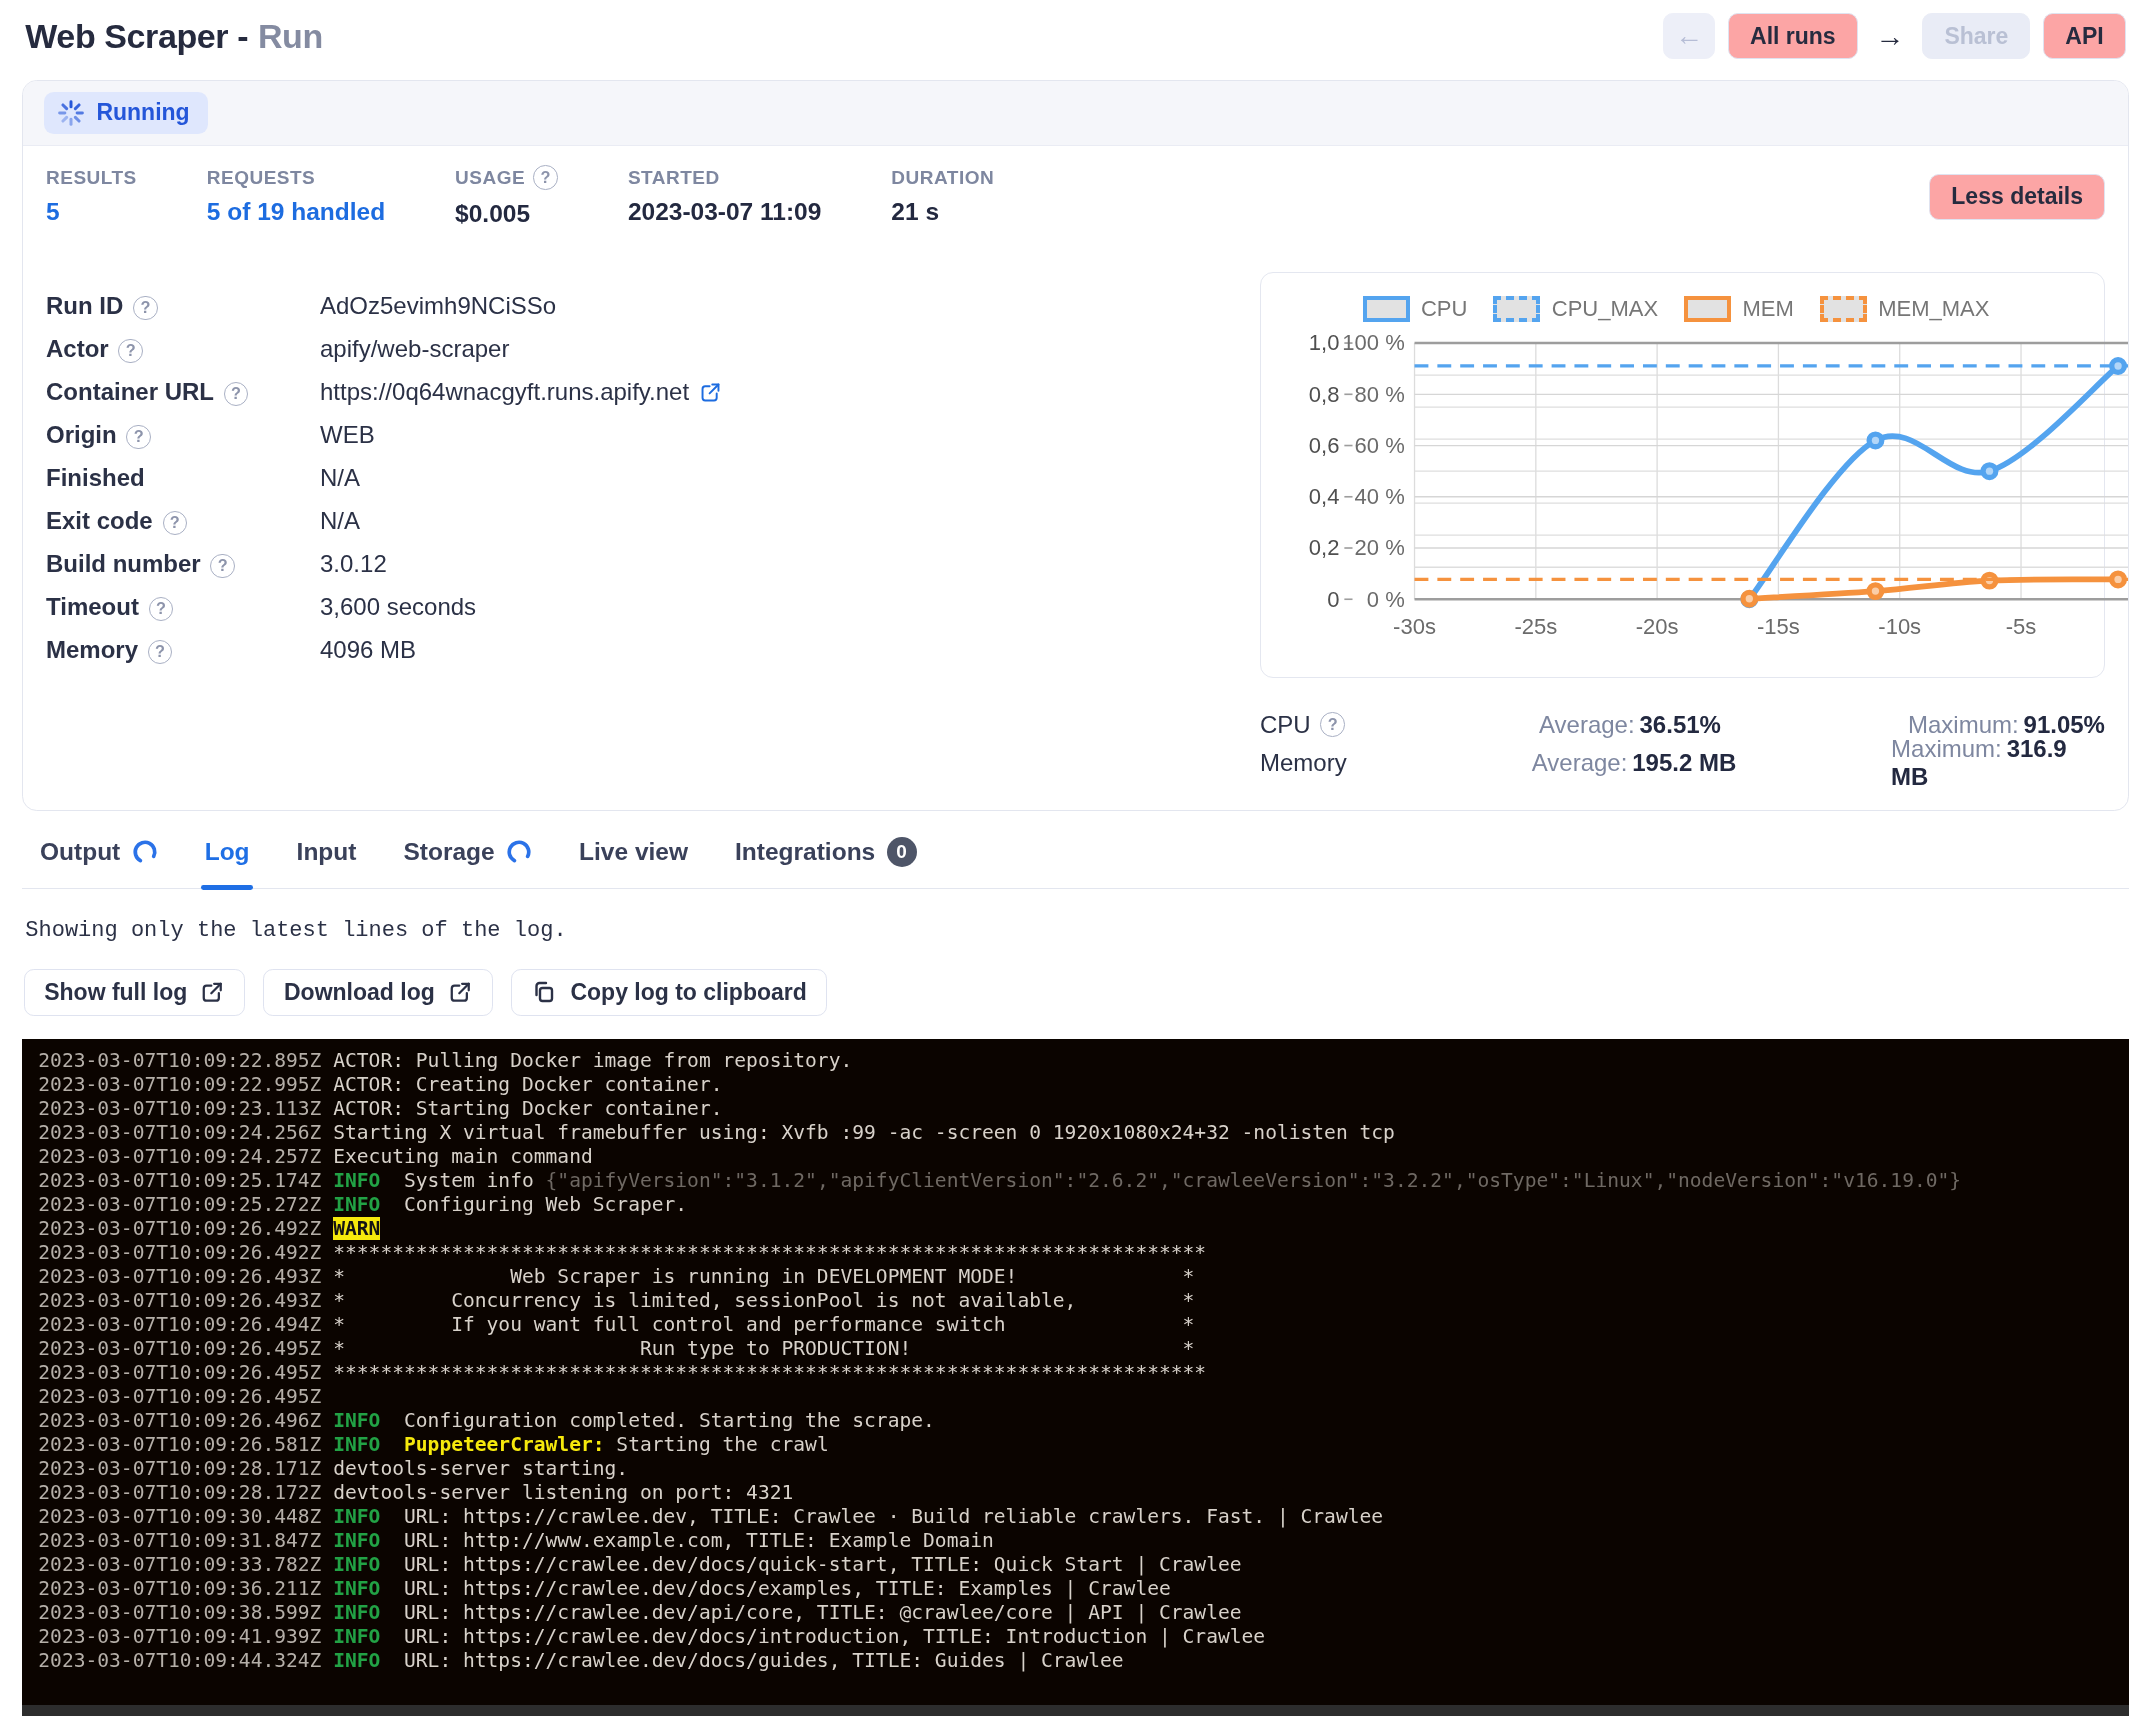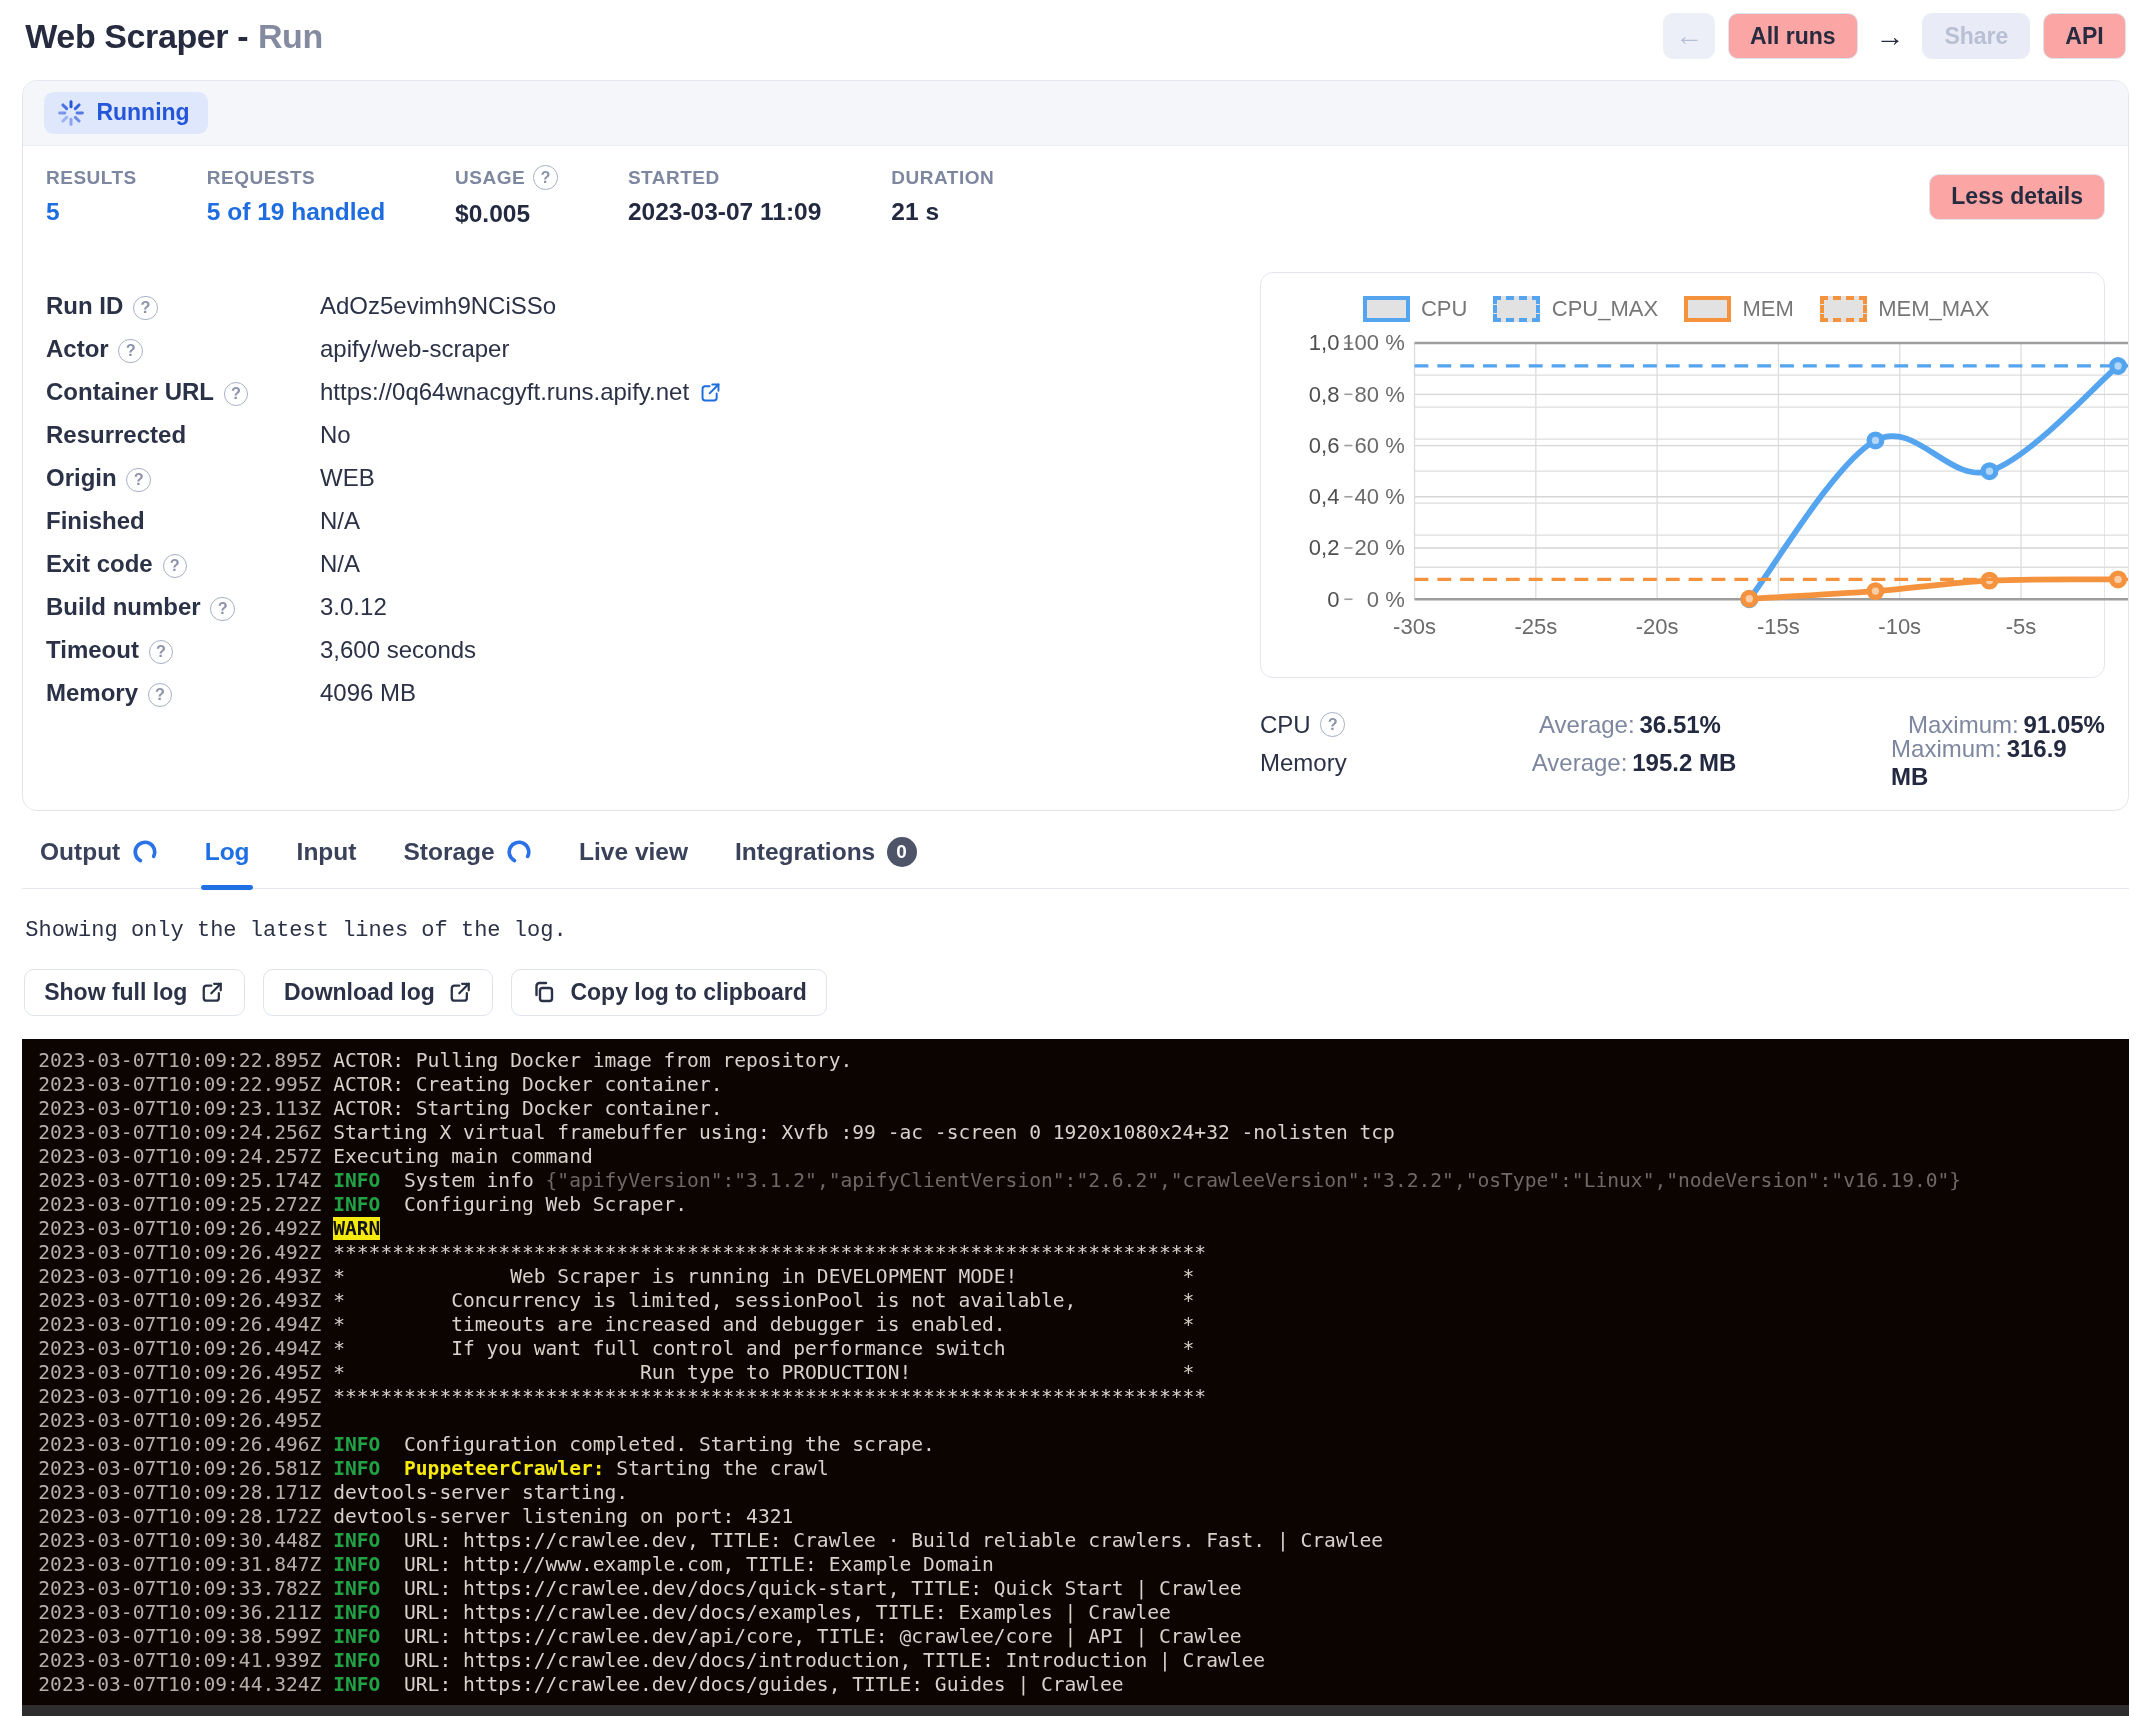--- a/index.html
+++ b/index.html
@@ -206,24 +206,20 @@
           <div class="kv-value link">
             <span>https://0q64wnacgyft.runs.apify.net</span>
             <svg width="23" height="23" viewBox="0 0 26 26">
               <g fill="none" stroke="#1d6ce0" stroke-width="2.2" stroke-linecap="round" stroke-linejoin="round">
                 <path d="M12 6H7a3 3 0 0 0-3 3v10a3 3 0 0 0 3 3h10a3 3 0 0 0 3-3v-5"></path>
                 <path d="M15 4h7v7"></path>
                   <path d="M22 4 12 14"></path>
               </g>
             </svg>
           </div>
-        </div>
-        <div class="kv-row">
-          <div class="kv-label">Resurrected</div>
-          <div class="kv-value">No</div>
         </div>
         <div class="kv-row">
           <div class="kv-label">
               <span>Origin</span>
               <span class="help">?</span>
             </div>
           <div class="kv-value">WEB</div>
         </div>
         <div class="kv-row">
           <div class="kv-label">Finished</div>
@@ -446,21 +442,20 @@
         <div class="log-line"><span class="ts">2023-03-07T10:09:22.995Z </span><span class="seg-plain">ACTOR: Creating Docker container.</span></div>
         <div class="log-line"><span class="ts">2023-03-07T10:09:23.113Z </span><span class="seg-plain">ACTOR: Starting Docker container.</span></div>
         <div class="log-line"><span class="ts">2023-03-07T10:09:24.256Z </span><span class="seg-plain">Starting X virtual framebuffer using: Xvfb :99 -ac -screen 0 1920x1080x24+32 -nolisten tcp</span></div>
         <div class="log-line"><span class="ts">2023-03-07T10:09:24.257Z </span><span class="seg-plain">Executing main command</span></div>
         <div class="log-line"><span class="ts">2023-03-07T10:09:25.174Z </span><span class="seg-info">INFO</span><span class="seg-plain">  System info </span><span class="seg-dim">{"apifyVersion":"3.1.2","apifyClientVersion":"2.6.2","crawleeVersion":"3.2.2","osType":"Linux","nodeVersion":"v16.19.0"}</span></div>
         <div class="log-line"><span class="ts">2023-03-07T10:09:25.272Z </span><span class="seg-info">INFO</span><span class="seg-plain">  Configuring Web Scraper.</span></div>
         <div class="log-line"><span class="ts">2023-03-07T10:09:26.492Z </span><span class="seg-warn">WARN</span></div>
         <div class="log-line"><span class="ts">2023-03-07T10:09:26.492Z </span><span class="seg-plain">**************************************************************************</span></div>
         <div class="log-line"><span class="ts">2023-03-07T10:09:26.493Z </span><span class="seg-plain">*              Web Scraper is running in DEVELOPMENT MODE!              *</span></div>
         <div class="log-line"><span class="ts">2023-03-07T10:09:26.493Z </span><span class="seg-plain">*         Concurrency is limited, sessionPool is not available,         *</span></div>
-        <div class="log-line"><span class="ts">2023-03-07T10:09:26.494Z </span><span class="seg-plain">*         timeouts are increased and debugger is enabled.               *</span></div>
         <div class="log-line"><span class="ts">2023-03-07T10:09:26.494Z </span><span class="seg-plain">*         If you want full control and performance switch               *</span></div>
         <div class="log-line"><span class="ts">2023-03-07T10:09:26.495Z </span><span class="seg-plain">*                         Run type to PRODUCTION!                       *</span></div>
         <div class="log-line"><span class="ts">2023-03-07T10:09:26.495Z </span><span class="seg-plain">**************************************************************************</span></div>
         <div class="log-line"><span class="ts">2023-03-07T10:09:26.495Z </span></div>
         <div class="log-line"><span class="ts">2023-03-07T10:09:26.496Z </span><span class="seg-info">INFO</span><span class="seg-plain">  Configuration completed. Starting the scrape.</span></div>
         <div class="log-line"><span class="ts">2023-03-07T10:09:26.581Z </span><span class="seg-info">INFO</span><span class="seg-plain">  </span><span class="seg-hl">PuppeteerCrawler:</span><span class="seg-plain"> Starting the crawl</span></div>
         <div class="log-line"><span class="ts">2023-03-07T10:09:28.171Z </span><span class="seg-plain">devtools-server starting.</span></div>
         <div class="log-line"><span class="ts">2023-03-07T10:09:28.172Z </span><span class="seg-plain">devtools-server listening on port: 4321</span></div>
         <div class="log-line"><span class="ts">2023-03-07T10:09:30.448Z </span><span class="seg-info">INFO</span><span class="seg-plain">  URL: https://crawlee.dev, TITLE: Crawlee · Build reliable crawlers. Fast. | Crawlee</span></div>
         <div class="log-line"><span class="ts">2023-03-07T10:09:31.847Z </span><span class="seg-info">INFO</span><span class="seg-plain">  URL: http://www.example.com, TITLE: Example Domain</span></div>

